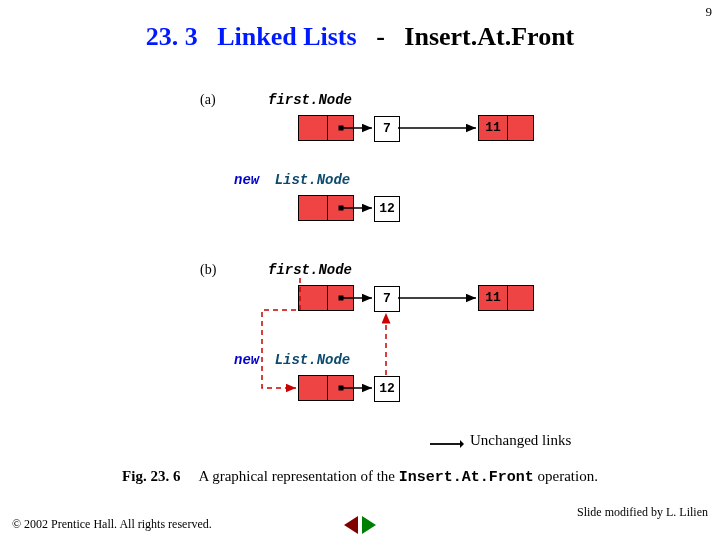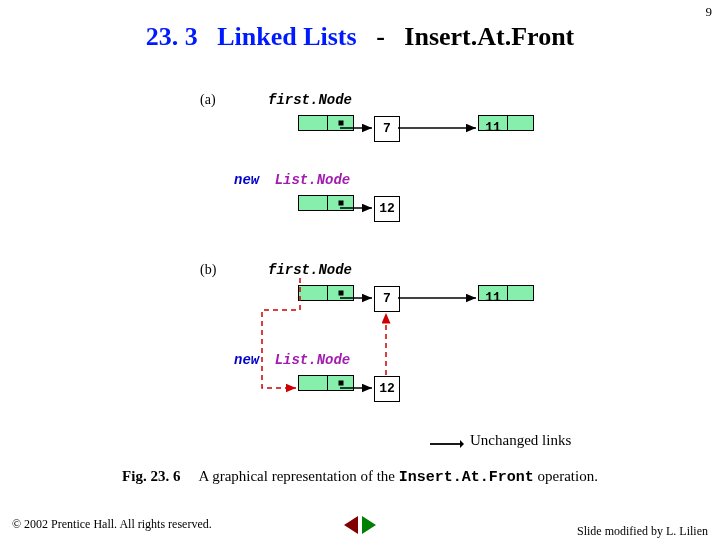--- a/index.html
+++ b/index.html
@@ -33,22 +33,22 @@
     width: 720px; height: 540px;
   }
   .label {
     position: absolute;
     font-size: 14px;
     white-space: nowrap;
   }
   .node-box {
     position: absolute;
     border: 1px solid #000;
-    height: 16px;
-    background: #86efac;
+    height: 26px;
+    background: #ef4444;
     box-sizing: border-box;
   }
   .val-cell {
     position: absolute;
     top: 0; bottom: 0;
     text-align: center;
     line-height: 24px;
     font-family: "Courier New", Courier, monospace;
     font-weight: bold;
     font-size: 13px;
@@ -92,42 +92,42 @@
   .caption .code { font-family: "Courier New", Courier, monospace; font-weight: bold; }
   .footer-left {
     position: absolute;
     left: 12px;
     bottom: 8px;
     font-size: 12px;
   }
   .footer-right {
     position: absolute;
     right: 12px;
-    bottom: 1px;
+    bottom: 20px;
     font-size: 12px;
     margin-left: 36px;
   }
   .nav-btns {
     position: absolute;
     bottom: 6px;
     left: 50%;
     transform: translateX(-50%);
     display: flex;
     gap: 4px;
   }
   .nav-tri {
     width: 0; height: 0;
     border-top: 9px solid transparent;
     border-bottom: 9px solid transparent;
     cursor: pointer;
   }
   .nav-prev { border-right: 14px solid #800000; }
   .nav-next { border-left: 14px solid #008000; }
   .kw-new { color: #0000cc; }
-  .kw-type { color: #a21caf; }
+  .kw-type { color: #0c4a6e; }
 </style>
 </head>
 <body>
 
 <div class="page-number">9</div>
 
 <div class="title">
   <span class="blue">23. 3</span>
   <span class="blue">&nbsp;</span>
   <span class="blue">Linked Lists</span>

